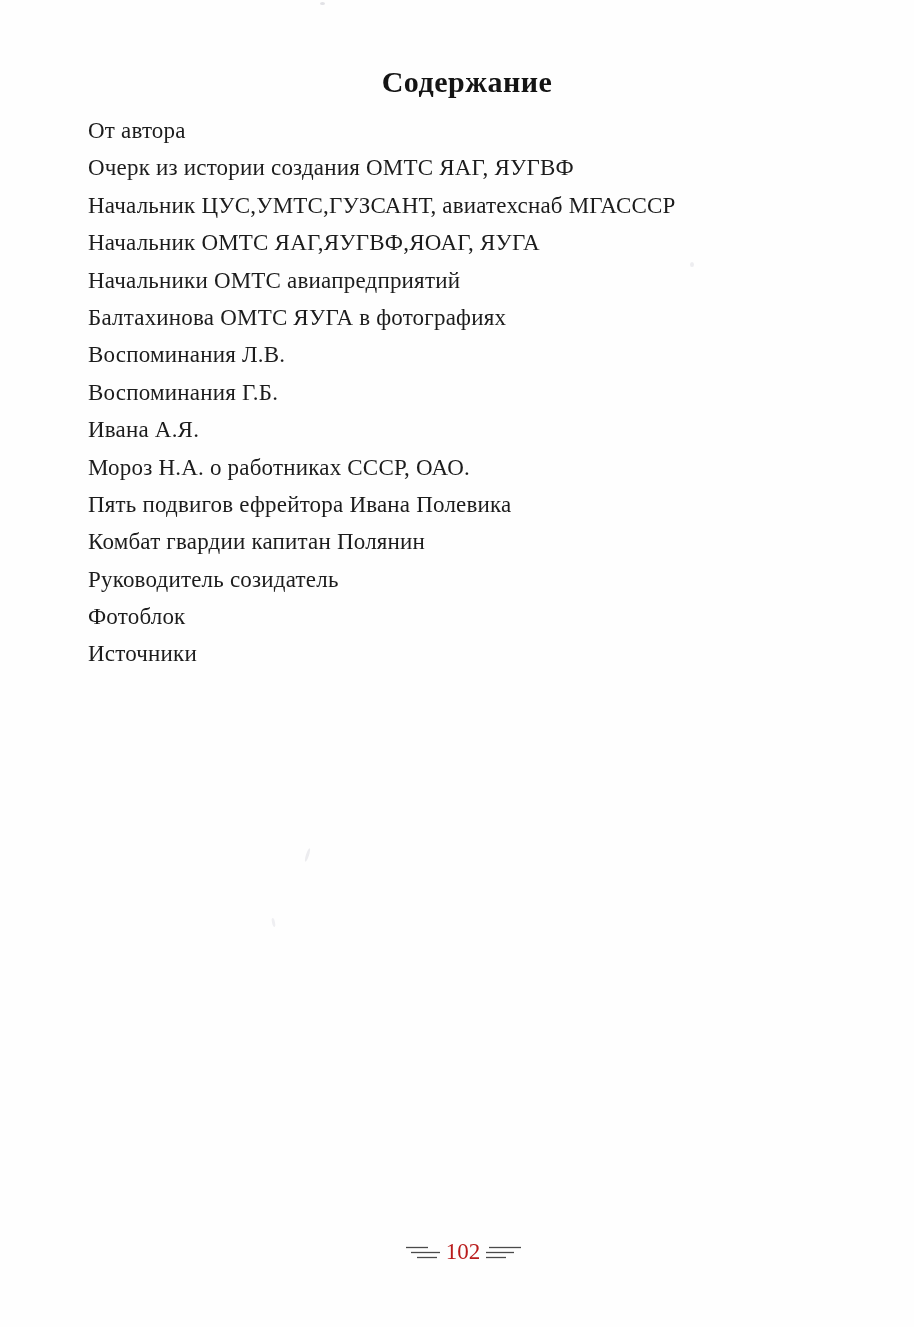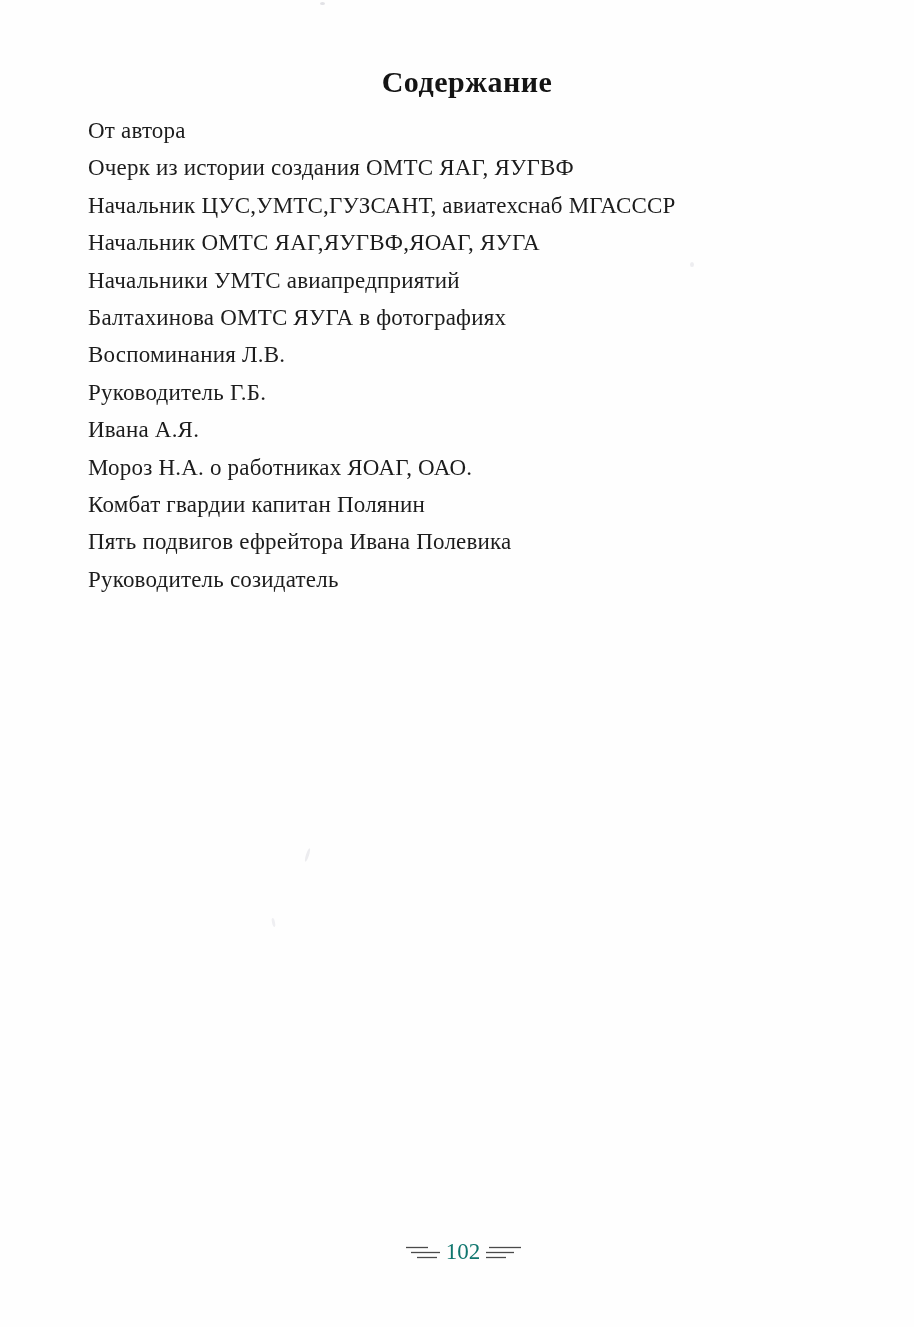--- a/index.html
+++ b/index.html
@@ -47,21 +47,21 @@
     width: 100%;
     display: flex;
     justify-content: center;
     align-items: center;
     gap: 3px;
     transform: translateX(6px);
   }
   .page-number {
     font-size: 23px;
     line-height: 24px;
-    color: #0f766e;
+    color: #b91c1c;
     padding: 0 1px;
   }
   .flourish {
     display: block;
   }
   .speck {
     position: absolute;
     background: #e2e2e6;
     border-radius: 50%;
     pointer-events: none;
@@ -77,29 +77,31 @@
 <div class="page">
 
   <h1 class="doc-title">Содержание</h1>
 
   <ul class="toc-list">
 
   <li>От автора</li>
       <li>Очерк из истории создания ОМТС ЯАГ, ЯУГВФ</li>
       <li>Начальник ЦУС,УМТС,ГУЗСАНТ, авиатехснаб МГАСССР</li>
       <li>Начальник ОМТС ЯАГ,ЯУГВФ,ЯОАГ, ЯУГА</li>
-      <li>Начальники УМТС авиапредприятий</li>
+      <li>Начальники ОМТС авиапредприятий</li>
       <li>Балтахинова ОМТС ЯУГА в фотографиях</li>
       <li>Воспоминания Л.В.</li>
-      <li>Руководитель Г.Б.</li>
+      <li>Воспоминания Г.Б.</li>
       <li>Ивана А.Я.</li>
-      <li>Мороз Н.А. о работниках ЯОАГ, ОАО.</li>
+      <li>Мороз Н.А. о работниках СССР, ОАО.</li>
+      <li>Пять подвигов ефрейтора Ивана Полевика</li>
       <li>Комбат гвардии капитан Полянин</li>
-      <li>Пять подвигов ефрейтора Ивана Полевика</li>
       <li>Руководитель созидатель</li>
+      <li>Фотоблок</li>
+      <li>Источники</li>
     </ul>
 
   <div class="footer">
     <svg class="flourish" width="38" height="15" viewBox="0 0 38 15">
       <line x1="2" y1="2.5" x2="24" y2="2.5" stroke="#4a4a4a" stroke-width="1.3"></line>
       <line x1="7" y1="7.5" x2="36" y2="7.5" stroke="#4a4a4a" stroke-width="1.3"></line>
       <line x1="13" y1="12.5" x2="33" y2="12.5" stroke="#4a4a4a" stroke-width="1.3"></line>
     </svg>
     <span class="page-number">102</span>
     <svg class="flourish" width="38" height="15" viewBox="0 0 38 15">

